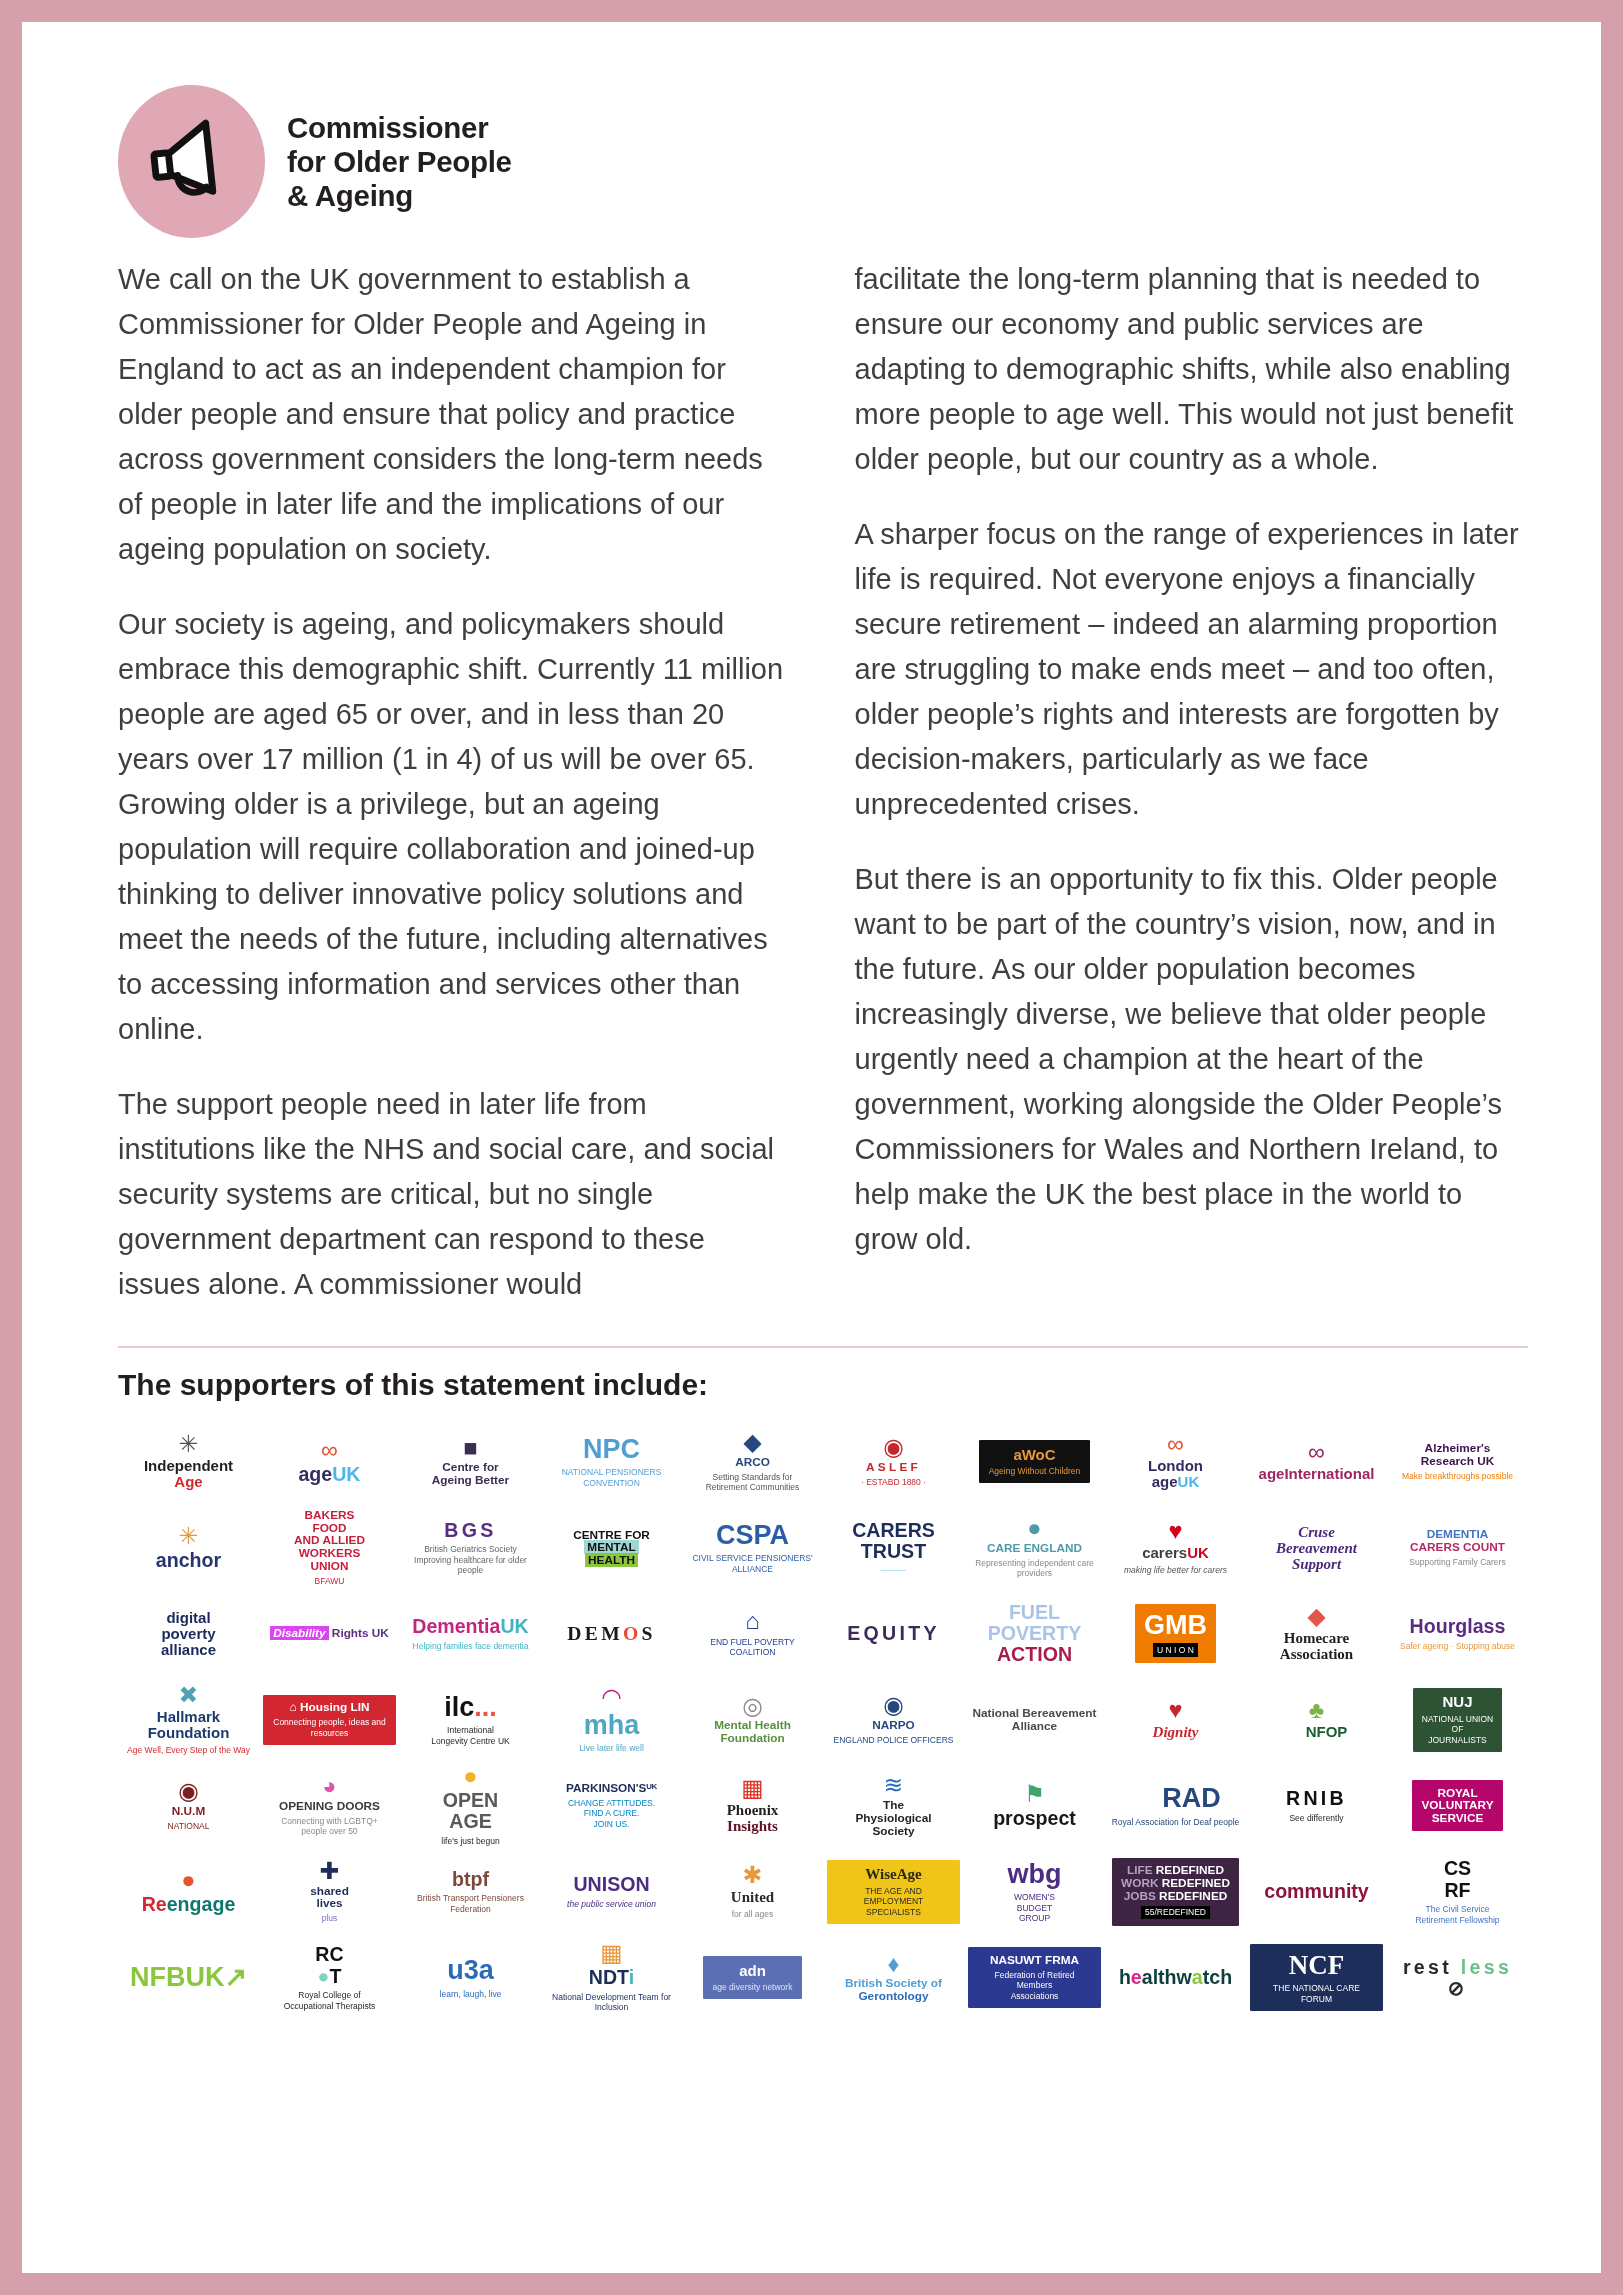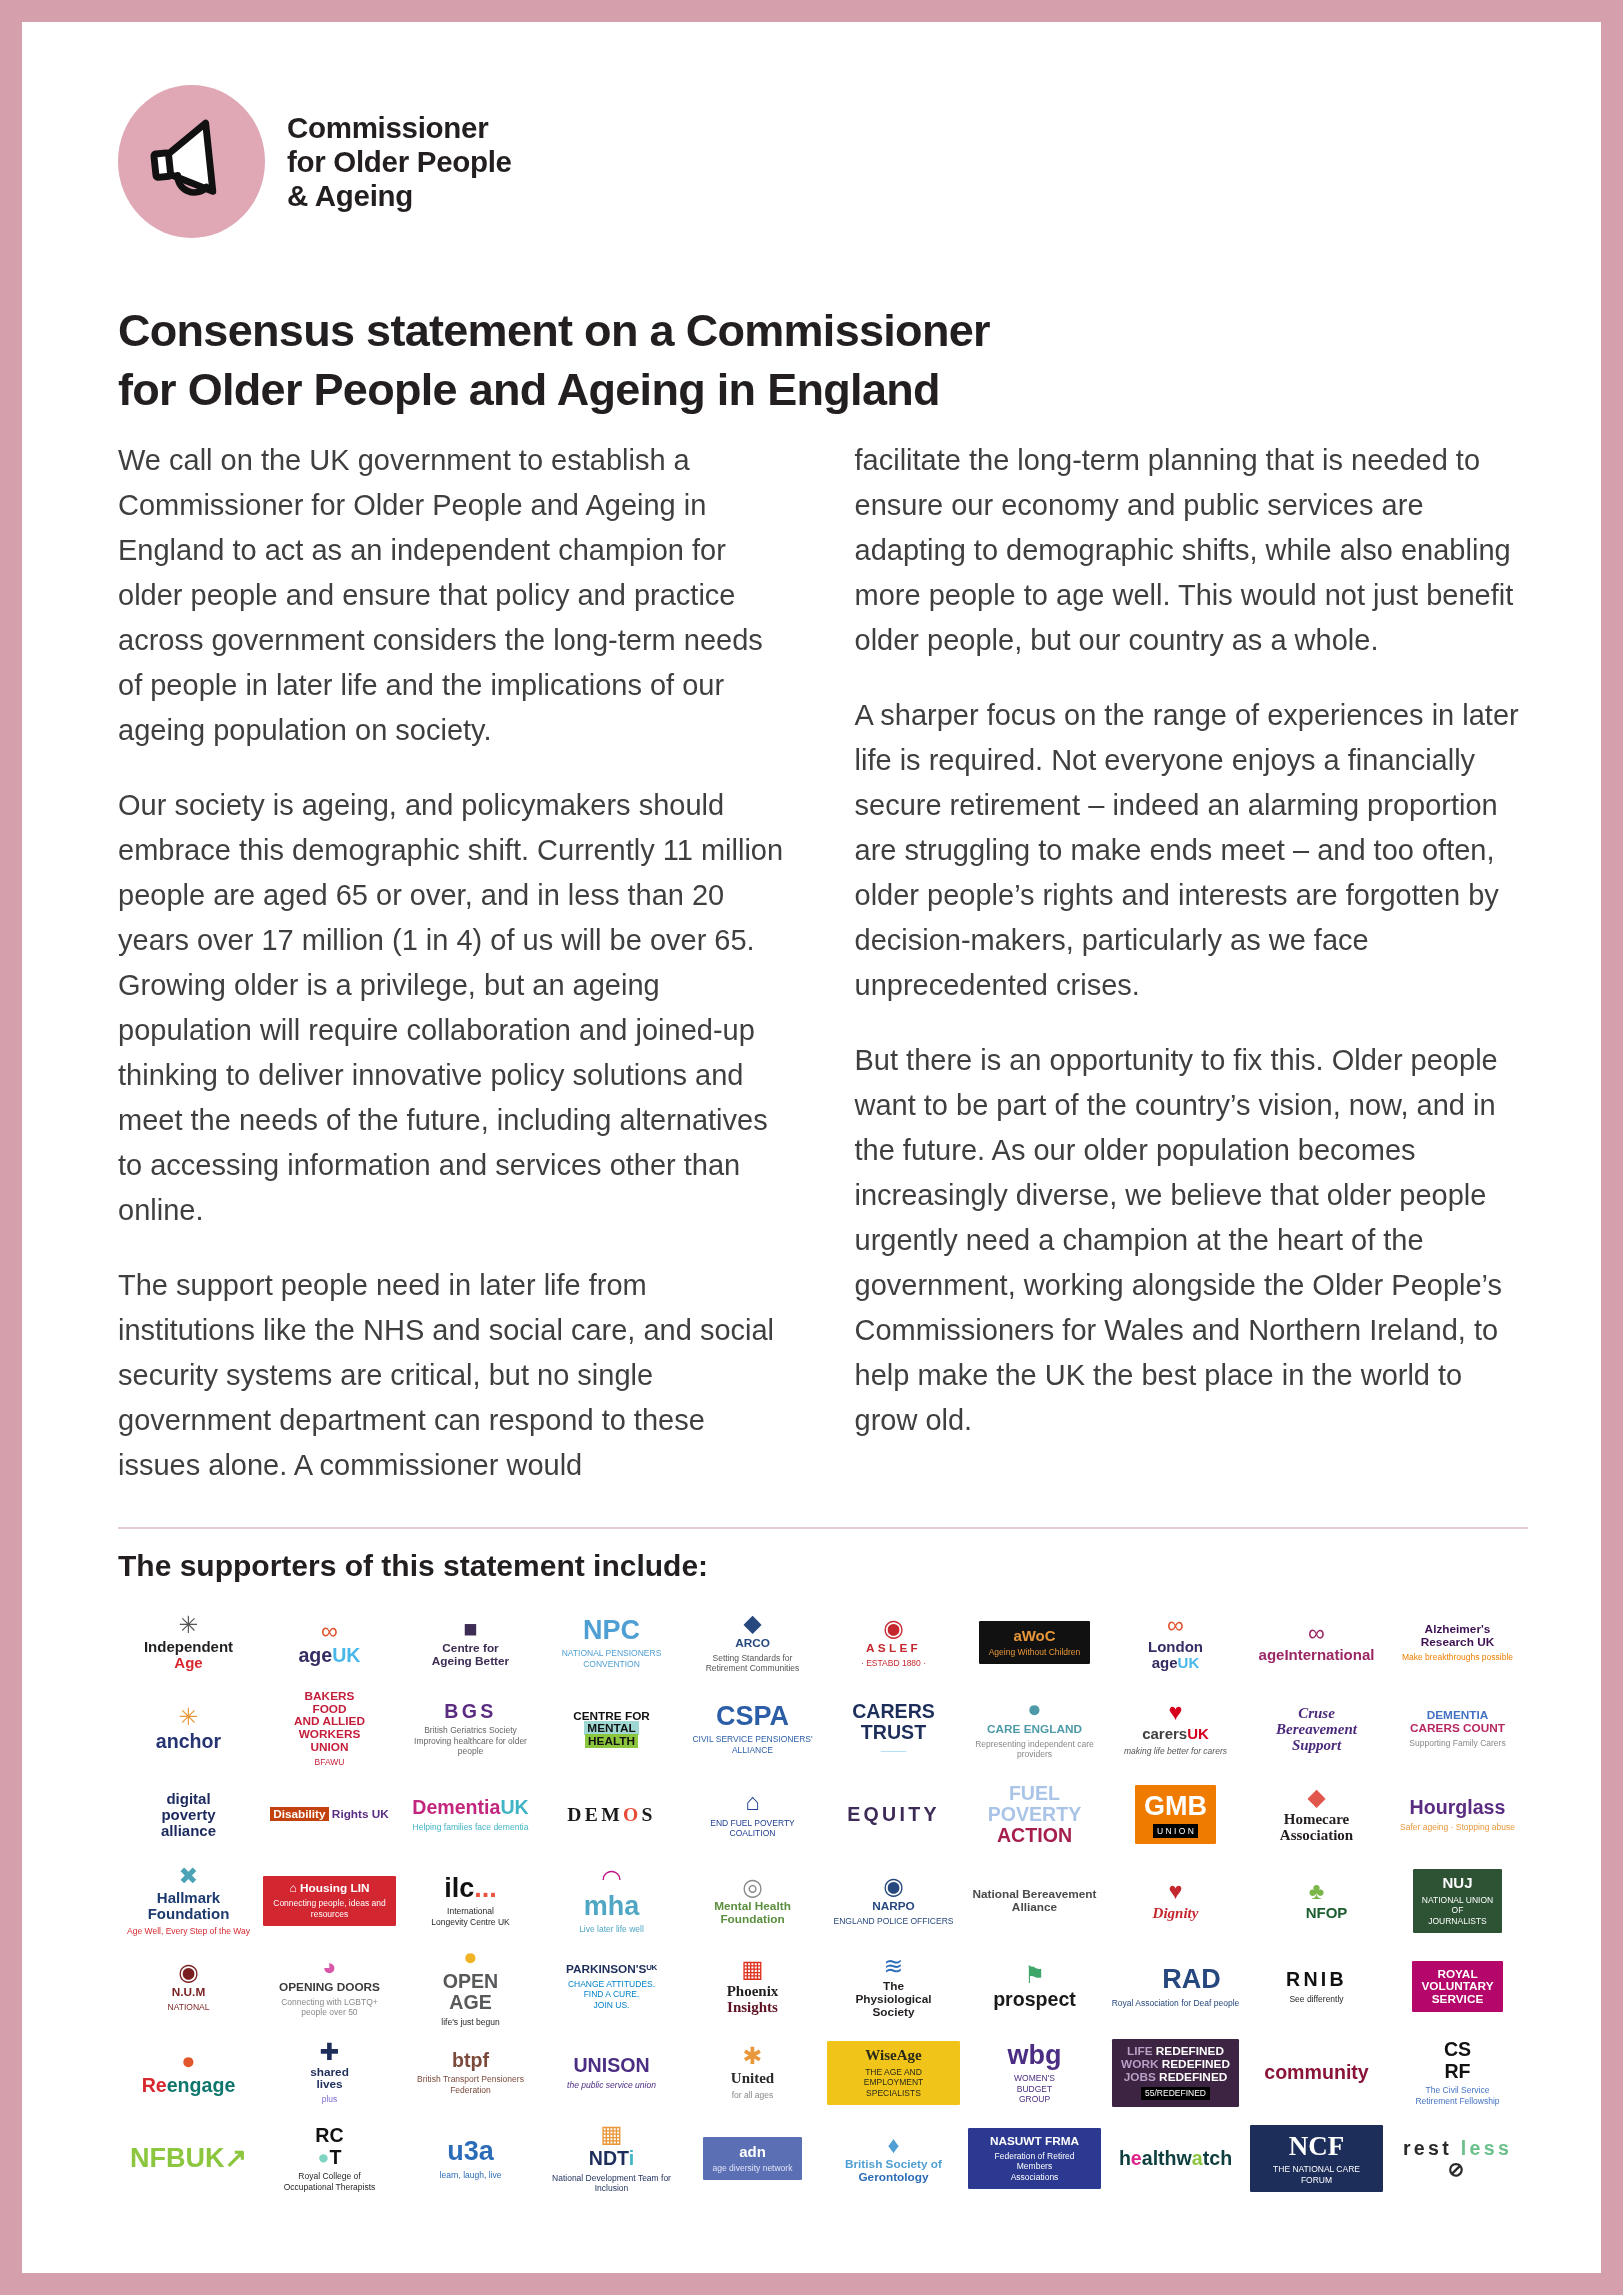--- a/index.html
+++ b/index.html
@@ -58,21 +58,20 @@
             <rect x="12" y="38" width="15" height="24" rx="2" fill="#ffffff" stroke="#111111" stroke-width="7"></rect>
             <path d="M34 62 a17 17 0 0 0 28 15" fill="none" stroke="#111111" stroke-width="7" stroke-linecap="round"></path>
           </g>
         </svg>
       </div>
       <div class="brand-word">Commissioner
 for Older People
 &amp; Ageing</div>
     </div>
 
-    <h1 class="title"><span>Consensus statement on a Commissioner</span><br><span>for Older People and Ageing in England</span></h1>
 
     <div class="columns">
       <div class="col">
         <p>We call on the UK government to establish a Commissioner for Older People and Ageing in England to act as an independent champion for older people and ensure that policy and practice across government considers the long-term needs of people in later life and the implications of our ageing population on society.</p>
         <p>Our society is ageing, and policymakers should embrace this demographic shift. Currently 11 million people are aged 65 or over, and in less than 20 years over 17 million (1 in 4) of us will be over 65. Growing older is a privilege, but an ageing population will require collaboration and joined-up thinking to deliver innovative policy solutions and meet the needs of the future, including alternatives to accessing information and services other than online.</p>
         <p>The support people need in later life from institutions like the NHS and social care, and social security systems are critical, but no single government department can respond to these issues alone. A commissioner would</p>
       </div>
       <div class="col">
         <p>facilitate the long-term planning that is needed to ensure our economy and public services are adapting to demographic shifts, while also enabling more people to age well. This would not just benefit older people, but our country as a whole.</p>
         <p>A sharper focus on the range of experiences in later life is required. Not everyone enjoys a financially secure retirement – indeed an alarming proportion are struggling to make ends meet – and too often, older people’s rights and interests are forgotten by decision-makers, particularly as we face unprecedented crises.</p>
@@ -115,21 +114,21 @@
 TRUST</span></div><div class="logo-sub" style="color: rgb(142, 212, 238);">———</div></div></div>
         <div class="logo-cell sm"><div class="logo-box"><div class="logo-icon" style="color: rgb(78, 154, 168);">●</div><div class="logo-label"><span style="color: rgb(78, 154, 168);">CARE ENGLAND</span></div><div class="logo-sub" style="color: rgb(136, 136, 136);">Representing independent care providers</div></div></div>
         <div class="logo-cell isub"><div class="logo-box"><div class="logo-icon" style="color: rgb(214, 0, 28);">♥</div><div class="logo-label"><span style="color: rgb(64, 64, 64);">carers</span><span style="color: rgb(214, 0, 28);">UK</span></div><div class="logo-sub" style="color: rgb(85, 85, 85);">making life better for carers</div></div></div>
         <div class="logo-cell script"><div class="logo-box"><div class="logo-label"><span style="color: rgb(75, 42, 123);">Cruse
 </span><span style="color: rgb(75, 42, 123);">Bereavement Support</span></div></div></div>
         <div class="logo-cell sm"><div class="logo-box"><div class="logo-label"><span style="color: rgb(68, 114, 196);">DEMENTIA
 </span><span style="color: rgb(183, 40, 100);">CARERS COUNT</span></div><div class="logo-sub" style="color: rgb(136, 136, 136);">Supporting Family Carers</div></div></div>
         <div class="logo-cell"><div class="logo-box"><div class="logo-label"><span style="color: rgb(27, 42, 94);">digital
 poverty
 alliance</span></div></div></div>
-        <div class="logo-cell sm"><div class="logo-box"><div class="logo-label"><span class="hl" style="color: rgb(255, 255, 255); background: #c2410c;">Disability</span><span style="color: rgb(91, 45, 130);"> Rights UK</span></div></div></div>
+        <div class="logo-cell sm"><div class="logo-box"><div class="logo-label"><span class="hl" style="color: rgb(255, 255, 255); background: #d946ef; font-style: italic;">Disability</span><span style="color: rgb(91, 45, 130);"> Rights UK</span></div></div></div>
         <div class="logo-cell lg"><div class="logo-box"><div class="logo-label"><span style="color: rgb(194, 39, 125);">Dementia</span><span style="color: rgb(63, 180, 196);">UK</span></div><div class="logo-sub" style="color: rgb(63, 180, 196);">Helping families face dementia</div></div></div>
         <div class="logo-cell lg serif tracked"><div class="logo-box"><div class="logo-label"><span style="color: rgb(26, 26, 26);">DEM</span><span style="color: rgb(232, 75, 53);">O</span><span style="color: rgb(26, 26, 26);">S</span></div></div></div>
         <div class="logo-cell"><div class="logo-box"><div class="logo-icon" style="color: rgb(31, 63, 148);">⌂</div><div class="logo-sub" style="color: rgb(31, 63, 148);">END FUEL POVERTY
 COALITION</div></div></div>
         <div class="logo-cell lg tracked"><div class="logo-box"><div class="logo-label"><span style="color: rgb(61, 42, 86);">EQUITY</span></div></div></div>
         <div class="logo-cell lg"><div class="logo-box"><div class="logo-label"><span style="color: rgb(170, 196, 232);">FUEL
 POVERTY
 </span><span style="color: rgb(166, 30, 77);">ACTION</span></div></div></div>
         <div class="logo-cell xl"><div class="logo-box boxed" style="background: rgb(239, 124, 0);"><div class="logo-label"><span style="color: rgb(255, 255, 255);">GMB</span></div><div class="logo-sub hl" style="color: rgb(255, 255, 255); background: rgb(0, 0, 0);">U N I O N</div></div></div>
         <div class="logo-cell serif"><div class="logo-box"><div class="logo-icon" style="color: rgb(226, 87, 76);">◆</div><div class="logo-label"><span style="color: rgb(35, 31, 32);">Homecare

